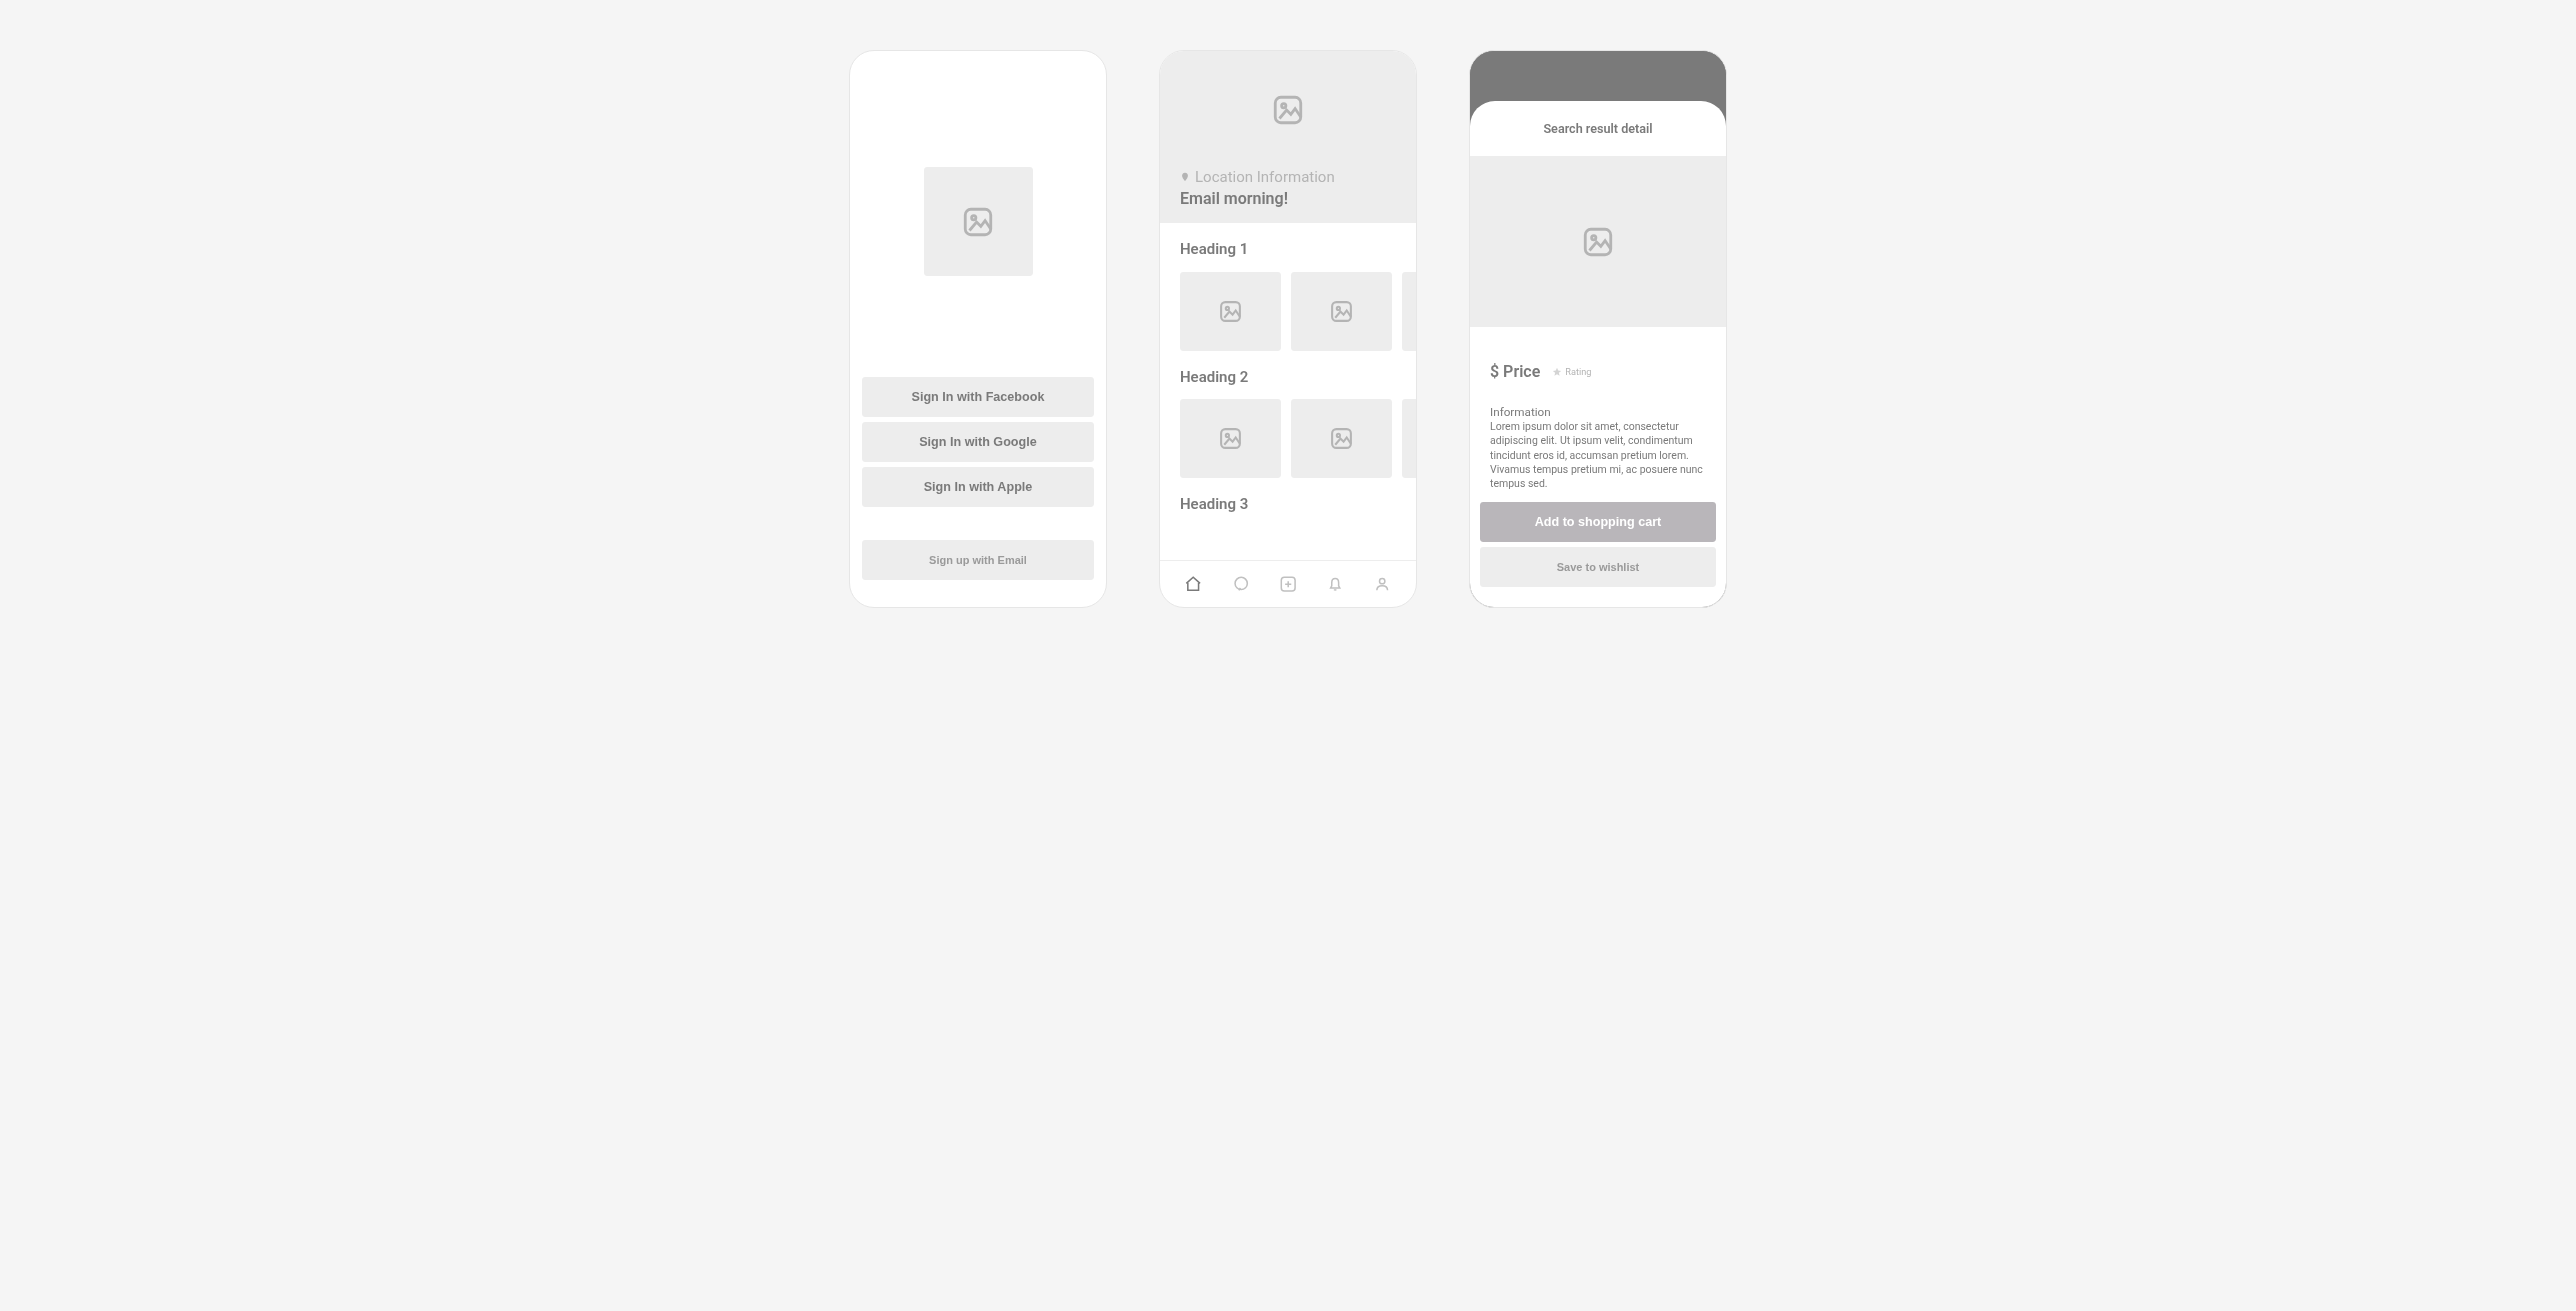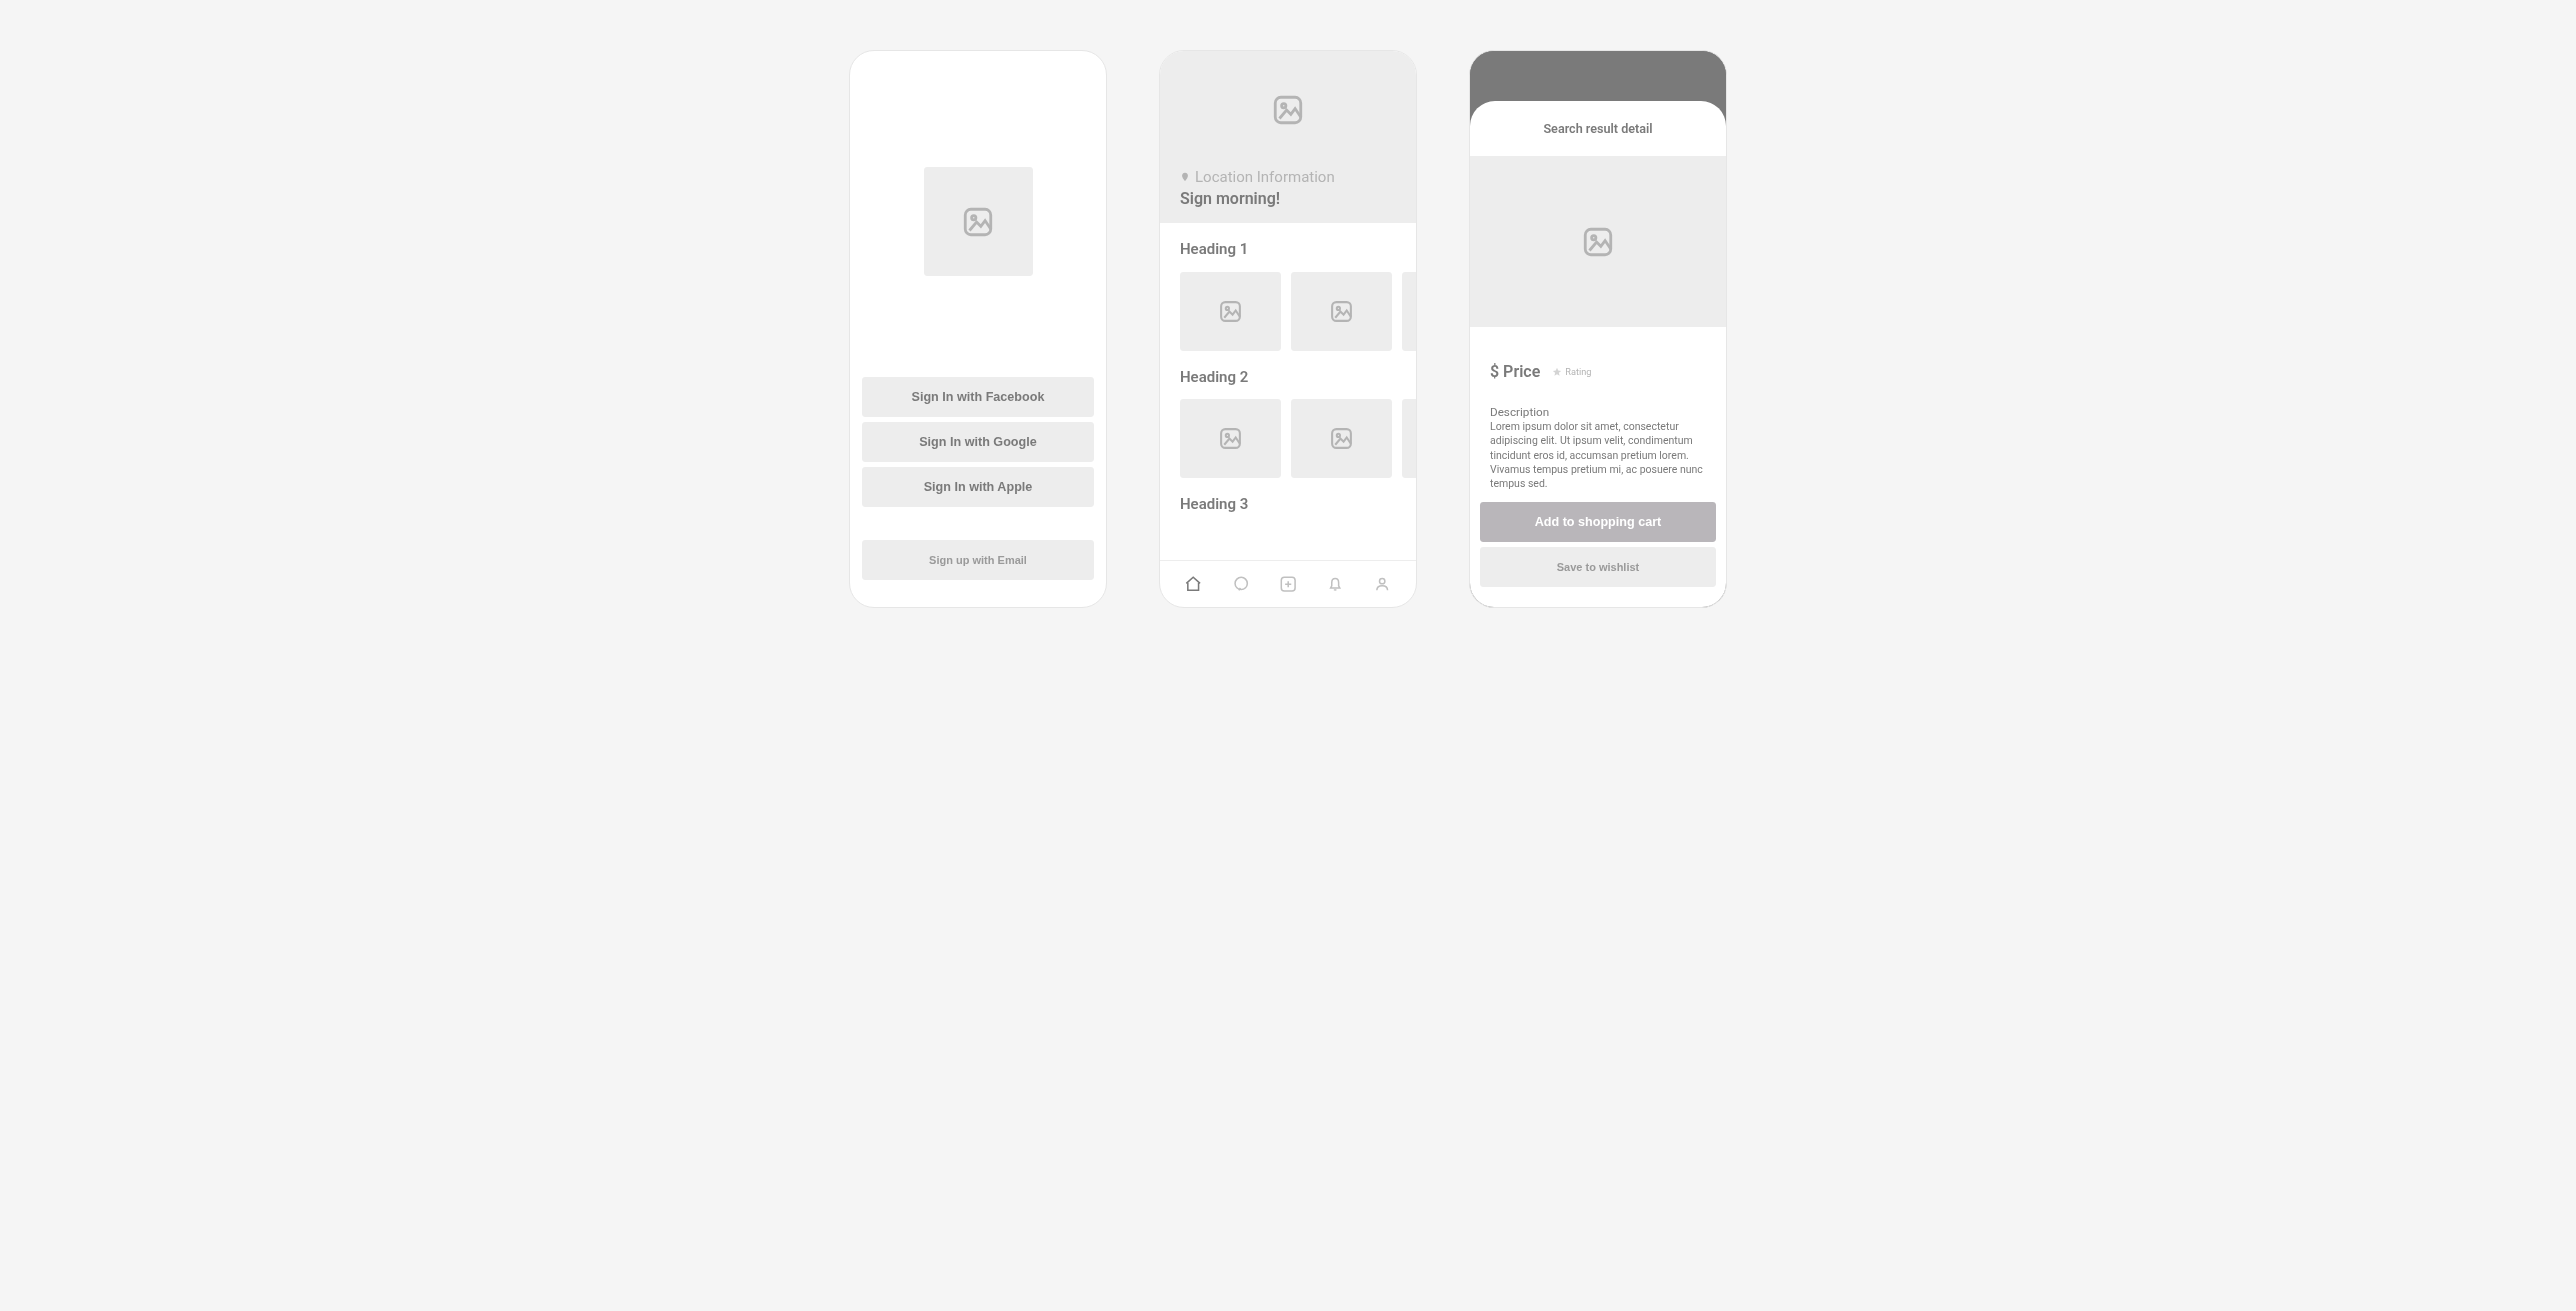--- a/index.html
+++ b/index.html
@@ -288,21 +288,21 @@
         <svg class="image-icon image-icon-lg" viewBox="0 0 40 40" width="34" height="34">
             <use href="#ico-image"></use>
           </svg>
       </div>
       <div class="s2-loc-row">
         <svg width="10" height="10" style="fill:#b4b4b4" viewBox="0 0 12 12">
             <use href="#ico-pin"></use>
           </svg>
         <span>Location Information</span>
       </div>
-      <div class="s2-greeting">Sign morning!</div>
+      <div class="s2-greeting">Email morning!</div>
     </div>
 
     <div class="s2-content">
       <div class="section-heading">Heading 1</div>
       <div class="card-row">
         <div class="placeholder-box card">
           <svg class="image-icon image-icon-md" viewBox="0 0 30 30" width="25" height="25">
               <use href="#ico-image"></use>
             </svg>
         </div>
@@ -363,21 +363,21 @@
       <div class="s3-body">
         <div class="s3-price-row">
           <span class="s3-price">$ Price</span>
           <span class="s3-rating">
             <svg class="star-icon" viewBox="0 0 12 12" width="10" height="10">
                 <use href="#ico-star"></use>
               </svg>
             <span>Rating</span>
           </span>
         </div>
-        <div class="s3-desc-label">Description</div>
+        <div class="s3-desc-label">Information</div>
         <div class="s3-desc">Lorem ipsum dolor sit amet, consectetur adipiscing elit. Ut ipsum velit, condimentum tincidunt eros id, accumsan pretium lorem. Vivamus tempus pretium mi, ac posuere nunc tempus sed.</div>
       </div>
       <div class="s3-actions">
         <button class="btn primary-grey">Add to shopping cart</button>
         <button class="btn muted">Save to wishlist</button>
       </div>
     </div>
   </div>
 
 </div>

